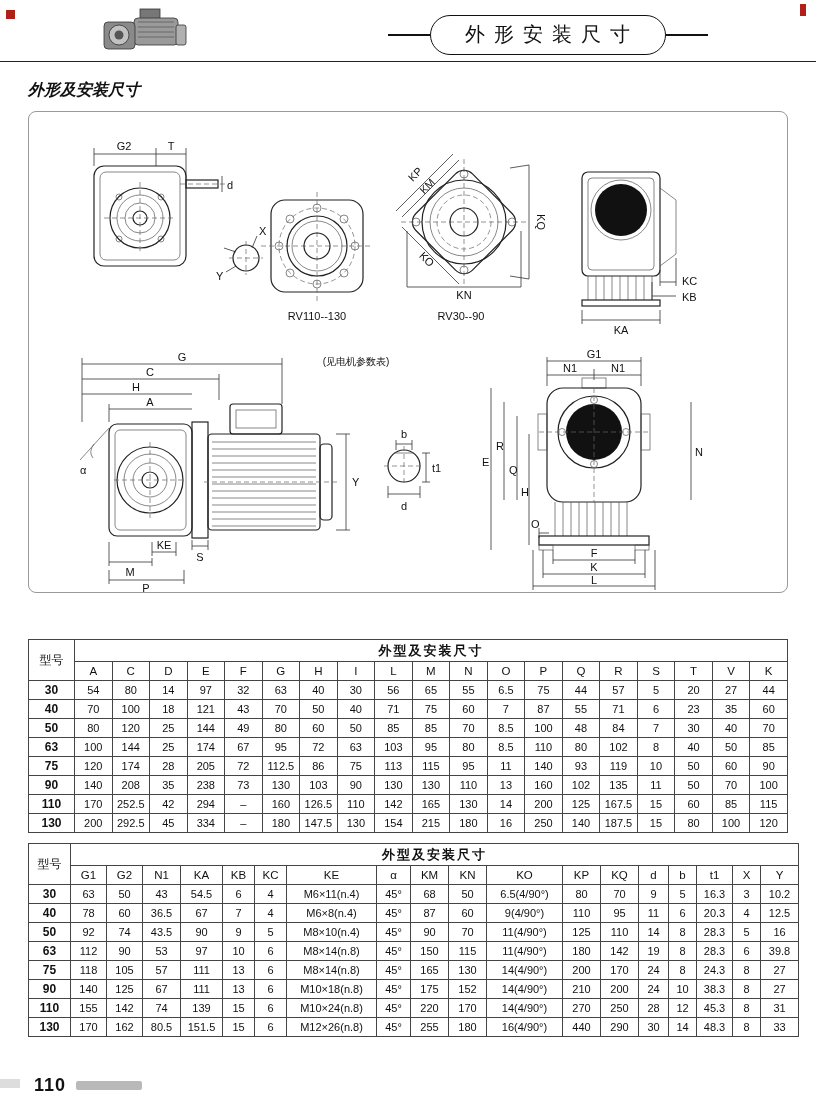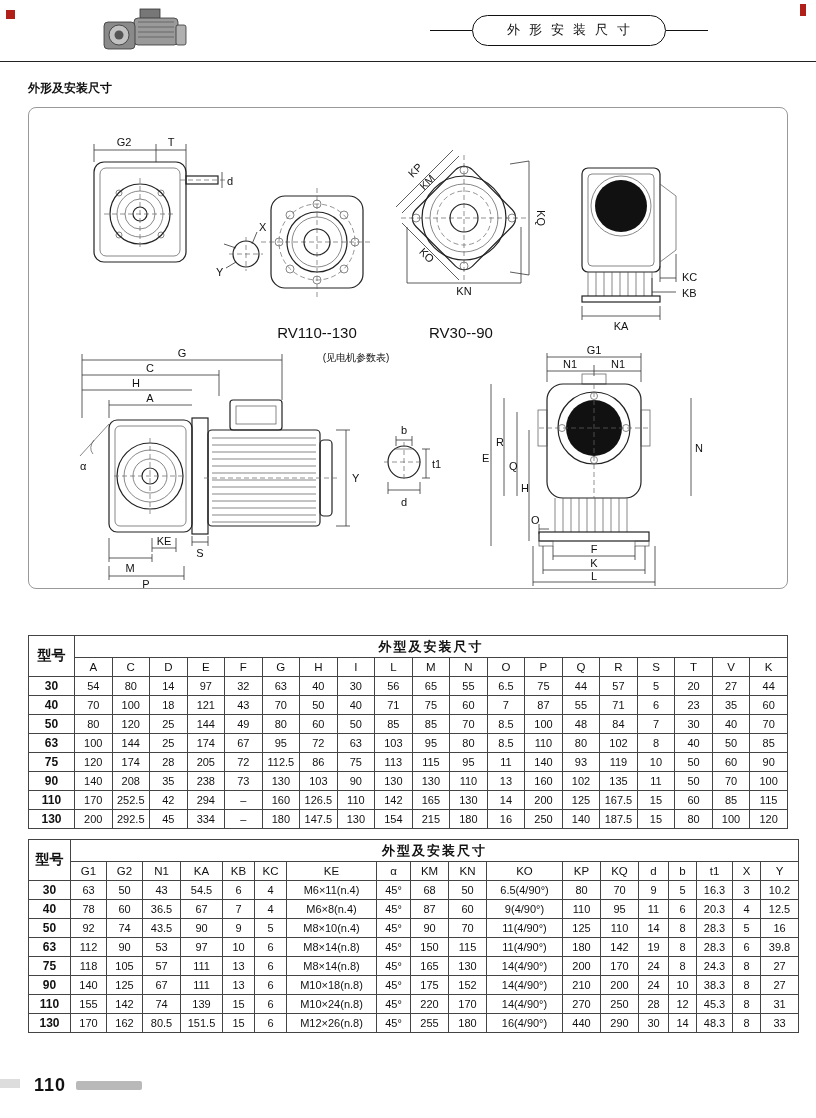--- a/index.html
+++ b/index.html
@@ -14,48 +14,48 @@
 
   .header {
     height:62px; width:100%; border-bottom:1.5px solid #222;
     display:flex; align-items:center; position:relative;
   }
   .thumb { margin-left:100px; }
   .title-unit { position:absolute; right:108px; top:15px; display:flex; align-items:center; }
   .title-line { width:42px; height:1.5px; background:#111; }
   .title-pill {
     border:1.5px solid #111; border-radius:22px; padding:5px 26px 6px 34px;
-    font-size:13px; letter-spacing:9px; font-weight:500; white-space:nowrap;
+    font-size:20px; letter-spacing:9px; font-weight:500; white-space:nowrap;
   }
-  .section-title { font-size:12px; font-weight:bold; margin:18px 9px 10px 28px; }
+  .section-title { font-size:16px; font-weight:bold; margin:18px 9px 10px 28px;font-style:italic; }
 
   .diagram-box {
     position:relative; margin:0 28px; width:760px; height:482px;
     border:1px solid #999; border-radius:8px; background:#fff;
   }
   .fig { position:absolute; }
   .fig-caption {
-    position:absolute; font-size:15px; color:#111; text-align:center; width:120px;margin-top:18px;
+    position:absolute; font-size:11px; color:#111; text-align:center; width:120px;
   }
   svg text { font-family:"Liberation Sans","DejaVu Sans",sans-serif; font-size:11px; fill:#111; }
   svg text.sm { font-size:10px; }
   .ln  { stroke:#222; stroke-width:1.2; fill:none; }
   .thin{ stroke:#555; stroke-width:0.7; fill:none; }
   .dim { stroke:#333; stroke-width:0.8; fill:none; }
   .dash{ stroke:#666; stroke-width:0.7; fill:none; stroke-dasharray:5 3; }
   .fillb { fill:#111; stroke:none; }
 
   .tables-wrap { margin:46px 28px 0 28px; }
   table { border-collapse:collapse; width:100%; table-layout:fixed; }
   th,td {
     border:1px solid #444; text-align:center; vertical-align:middle;
     font-size:11px; padding:1px 1px; height:19px; font-weight:normal;
   }
   thead th.span-title { font-size:13px; font-weight:bold; height:22px; letter-spacing:2px; }
-  thead th.model-hd { font-size:14px; font-weight:bold; }
+  thead th.model-hd { font-size:12px; font-weight:normal; }
   thead th { font-size:11.5px; }
   tbody th { font-weight:bold; font-size:12px; }
   .t2 { margin-top:10px; }
 
   .footer { position:absolute; left:34px; bottom:22px; display:flex; align-items:center; gap:10px; }
   .page-num { font-size:18px; font-weight:bold; letter-spacing:1px; }
   .footer-bar { width:66px; height:9px; background:#b9b9b9; border-radius:2px; }
   .edge-bar { position:absolute; left:0; bottom:30px; width:20px; height:9px; background:#ddd; }
 </style>
 </head>

